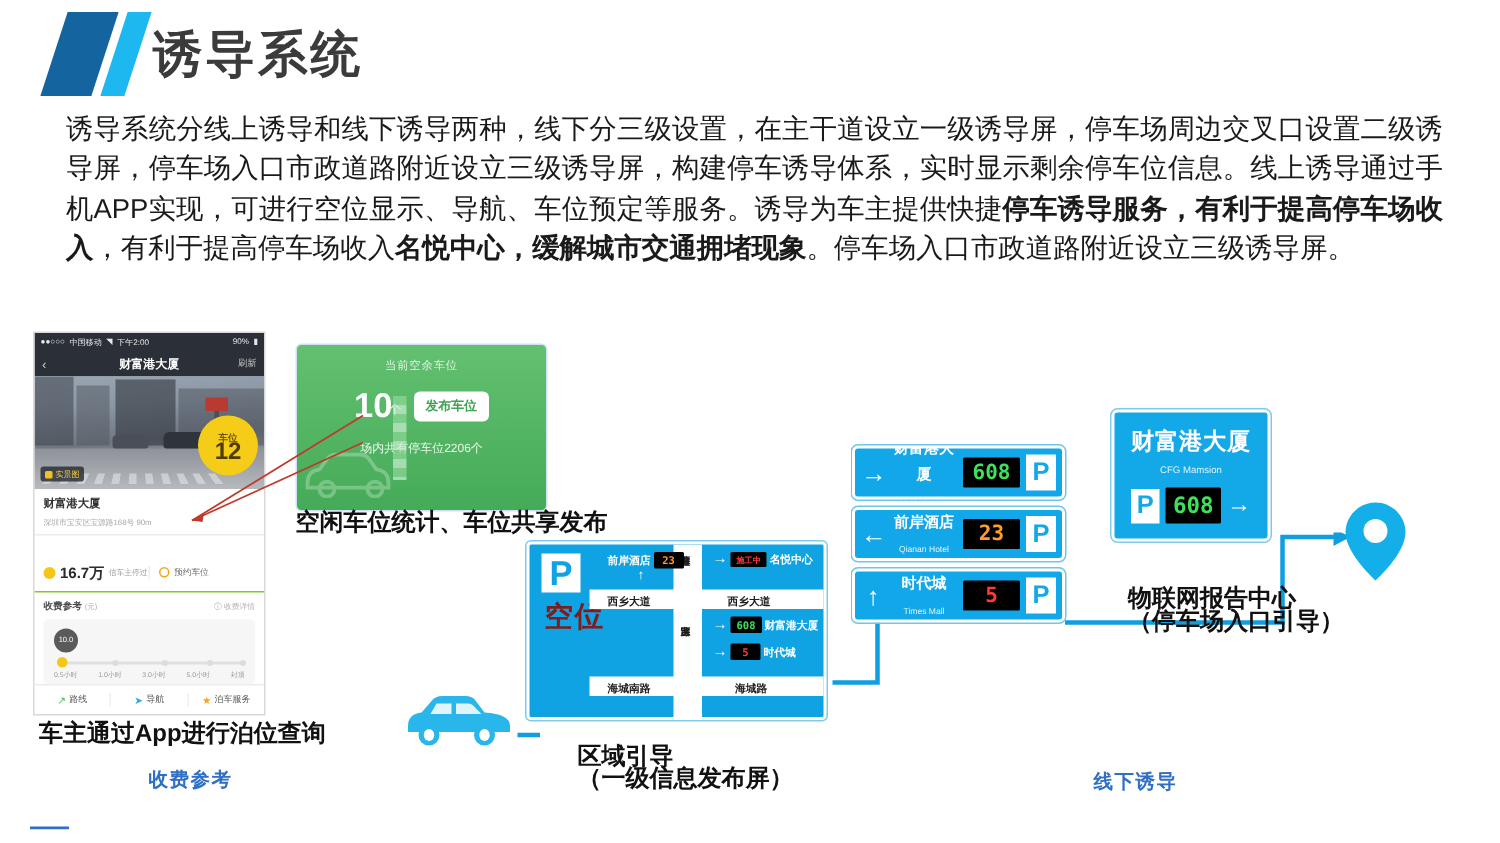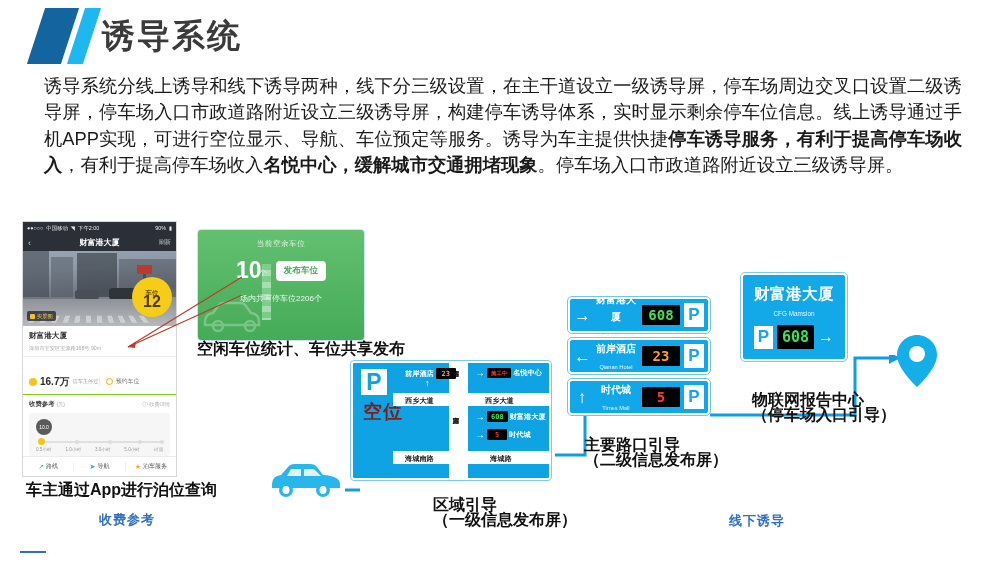--- a/index.html
+++ b/index.html
@@ -454,27 +454,23 @@
   </div>
 
   <svg style="position:absolute;left:895px;top:333px;width:44px;height:56px;" viewBox="0 0 44 56">
     <path d="M22 2 C11 2 2 11 2 22 C2 36 22 54 22 54 C22 54 42 36 42 22 C42 11 33 2 22 2 z" fill="#14aee8"></path>
     <circle cx="22" cy="21" r="8" fill="#ffffff"></circle>
   </svg>
 
   <div class="cap" style="left:26px;top:483px;">车主通过App进行泊位查询</div>
   <div class="cap-blue" style="left:99px;top:511px;">收费参考</div>
   <div class="cap" style="left:197px;top:342px;">空闲车位统计、车位共享发布</div>
-  <div class="cap" style="left:385px;top:498px;margin-left:48px;">
+  <div class="cap" style="left:385px;top:498px;">
     <span>区域引导</span><br>
     <span>（一级信息发布屏）</span>
-  </div>
-  <div class="cap" style="left:584px;top:438px;">
-    <span>主要路口引导</span><br>
-    <span>（二级信息发布屏）</span>
   </div>
   <div class="cap" style="left:752px;top:393px;">
     <span>物联网报告中心</span><br>
     <span>（停车场入口引导）</span>
   </div>
   <div class="cap-blue" style="left:729px;top:512px;">线下诱导</div>
 
 
   <div class="footer-line"></div>
 </div>

